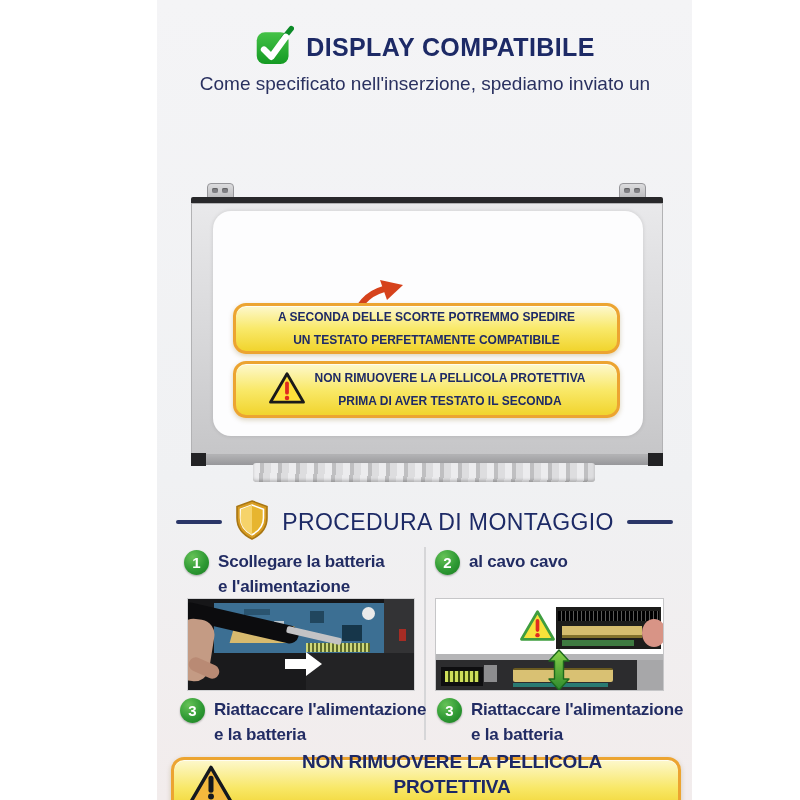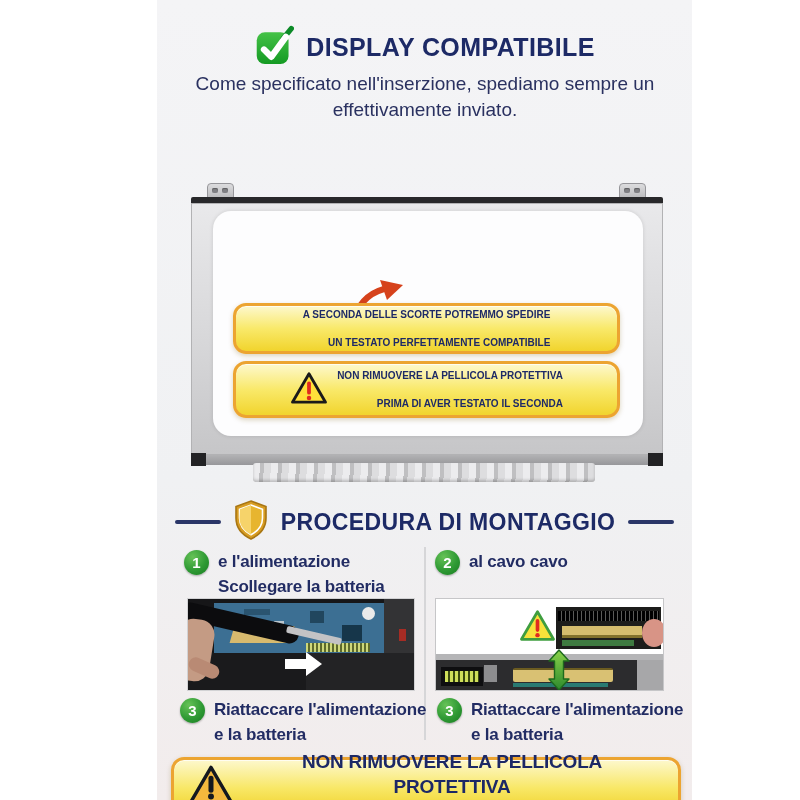--- a/index.html
+++ b/index.html
@@ -37,26 +37,26 @@
   
   #red-arrow{left:316px;top:280px;}
 
   
   .ybox{position:absolute;left:209px;width:387px;border:3px solid #eca431;border-radius:13px;
         background:linear-gradient(180deg,#fdf8cd 0%,#f9e96a 50%,#f1d42d 100%);
         box-shadow:0 2px 5px rgba(120,90,0,.25), inset 0 1px 0 rgba(255,255,255,.7);
         display:flex;align-items:center;justify-content:center;}
   #stock-box{top:303px;height:51px;}
   #film-box{top:361px;height:57px;gap:9px;}
-  .ybox .txt{text-align:right;font-weight:bold;font-size:10px;line-height:28px;color:#1e2a66;}
+  .ybox .txt{text-align:center;font-weight:bold;font-size:12px;line-height:23px;color:#1e2a66;}
 
   
   #proc-row{left:133px;top:500px;width:535px;display:flex;justify-content:center;align-items:center;gap:13px;}
   .rule{width:46px;height:4px;background:#2a3668;border-radius:2px;}
-  #proc-title{font-size:23px;font-weight:bold;letter-spacing:.4px;color:#1d2a66;}
+  #proc-title{font-size:23px;font-weight:normal;letter-spacing:.4px;color:#1d2a66;}
 
   
   .step{position:absolute;display:flex;gap:9px;align-items:flex-start;white-space:nowrap;}
   .badge{width:25px;height:25px;border-radius:50%;flex:0 0 25px;margin-top:1px;
          background:radial-gradient(circle at 35% 28%,#66c257 0%,#2f9a34 55%,#187b20 100%);
          color:#fff;font-size:15px;font-weight:bold;display:flex;align-items:center;justify-content:center;
          box-shadow:0 1px 2px rgba(0,0,0,.3);}
   .step .lines{font-size:17px;font-weight:bold;line-height:25px;color:#222c63;letter-spacing:-.2px;}
   #divider{left:400px;top:547px;width:2px;height:193px;background:#d6d6d8;}
 
@@ -124,22 +124,21 @@
         </defs>
         <rect x="3" y="9" width="35" height="35" rx="9" fill="url(#gGreen)"></rect>
         <path d="M32 16 L41 5" stroke="#0c8a28" stroke-width="6" stroke-linecap="round" fill="none"></path>
         <path d="M11 28 L19 36 L35 14" stroke="#ffffff" stroke-width="7" stroke-linecap="round" stroke-linejoin="round" fill="none"></path>
       </svg>
     </span>
     <span id="page-title">DISPLAY COMPATIBILE</span>
   </div>
 
   <div id="para" class="abs">
-    <div>Come specificato nell'inserzione, spediamo sempre un</div>
-    <div>effettivamente inviato.</div>
+    <div>Come specificato nell'inserzione, spediamo inviato un</div>
   </div>
 
   <div id="panel" class="abs">
     <div class="bracket" style="left:16px;top:0;">
       <span class="hole h1"></span>
         <span class="hole h2"></span>
     </div>
     <div class="bracket" style="left:428px;top:0;">
       <span class="hole h1"></span>
         <span class="hole h2"></span>
@@ -189,22 +188,22 @@
         <path d="M17 5 L6 9.3 L5.5 18 C5.5 26 10.5 31.3 17 34.7 Z" fill="#f6d36a"></path>
       </svg>
     </span>
     <span id="proc-title">PROCEDURA DI MONTAGGIO</span>
     <span class="rule"></span>
   </div>
 
   <div class="step" style="left:160px;top:549px;">
     <span class="badge">1</span>
     <span class="lines">
+      <div>Scollegare la batteria</div>
       <div>e l'alimentazione</div>
-      <div>Scollegare la batteria</div>
     </span>
   </div>
 
   <div class="step" style="left:411px;top:549px;">
     <span class="badge">2</span>
     <span class="lines">
       <div>al cavo cavo</div>
     </span>
   </div>
 

